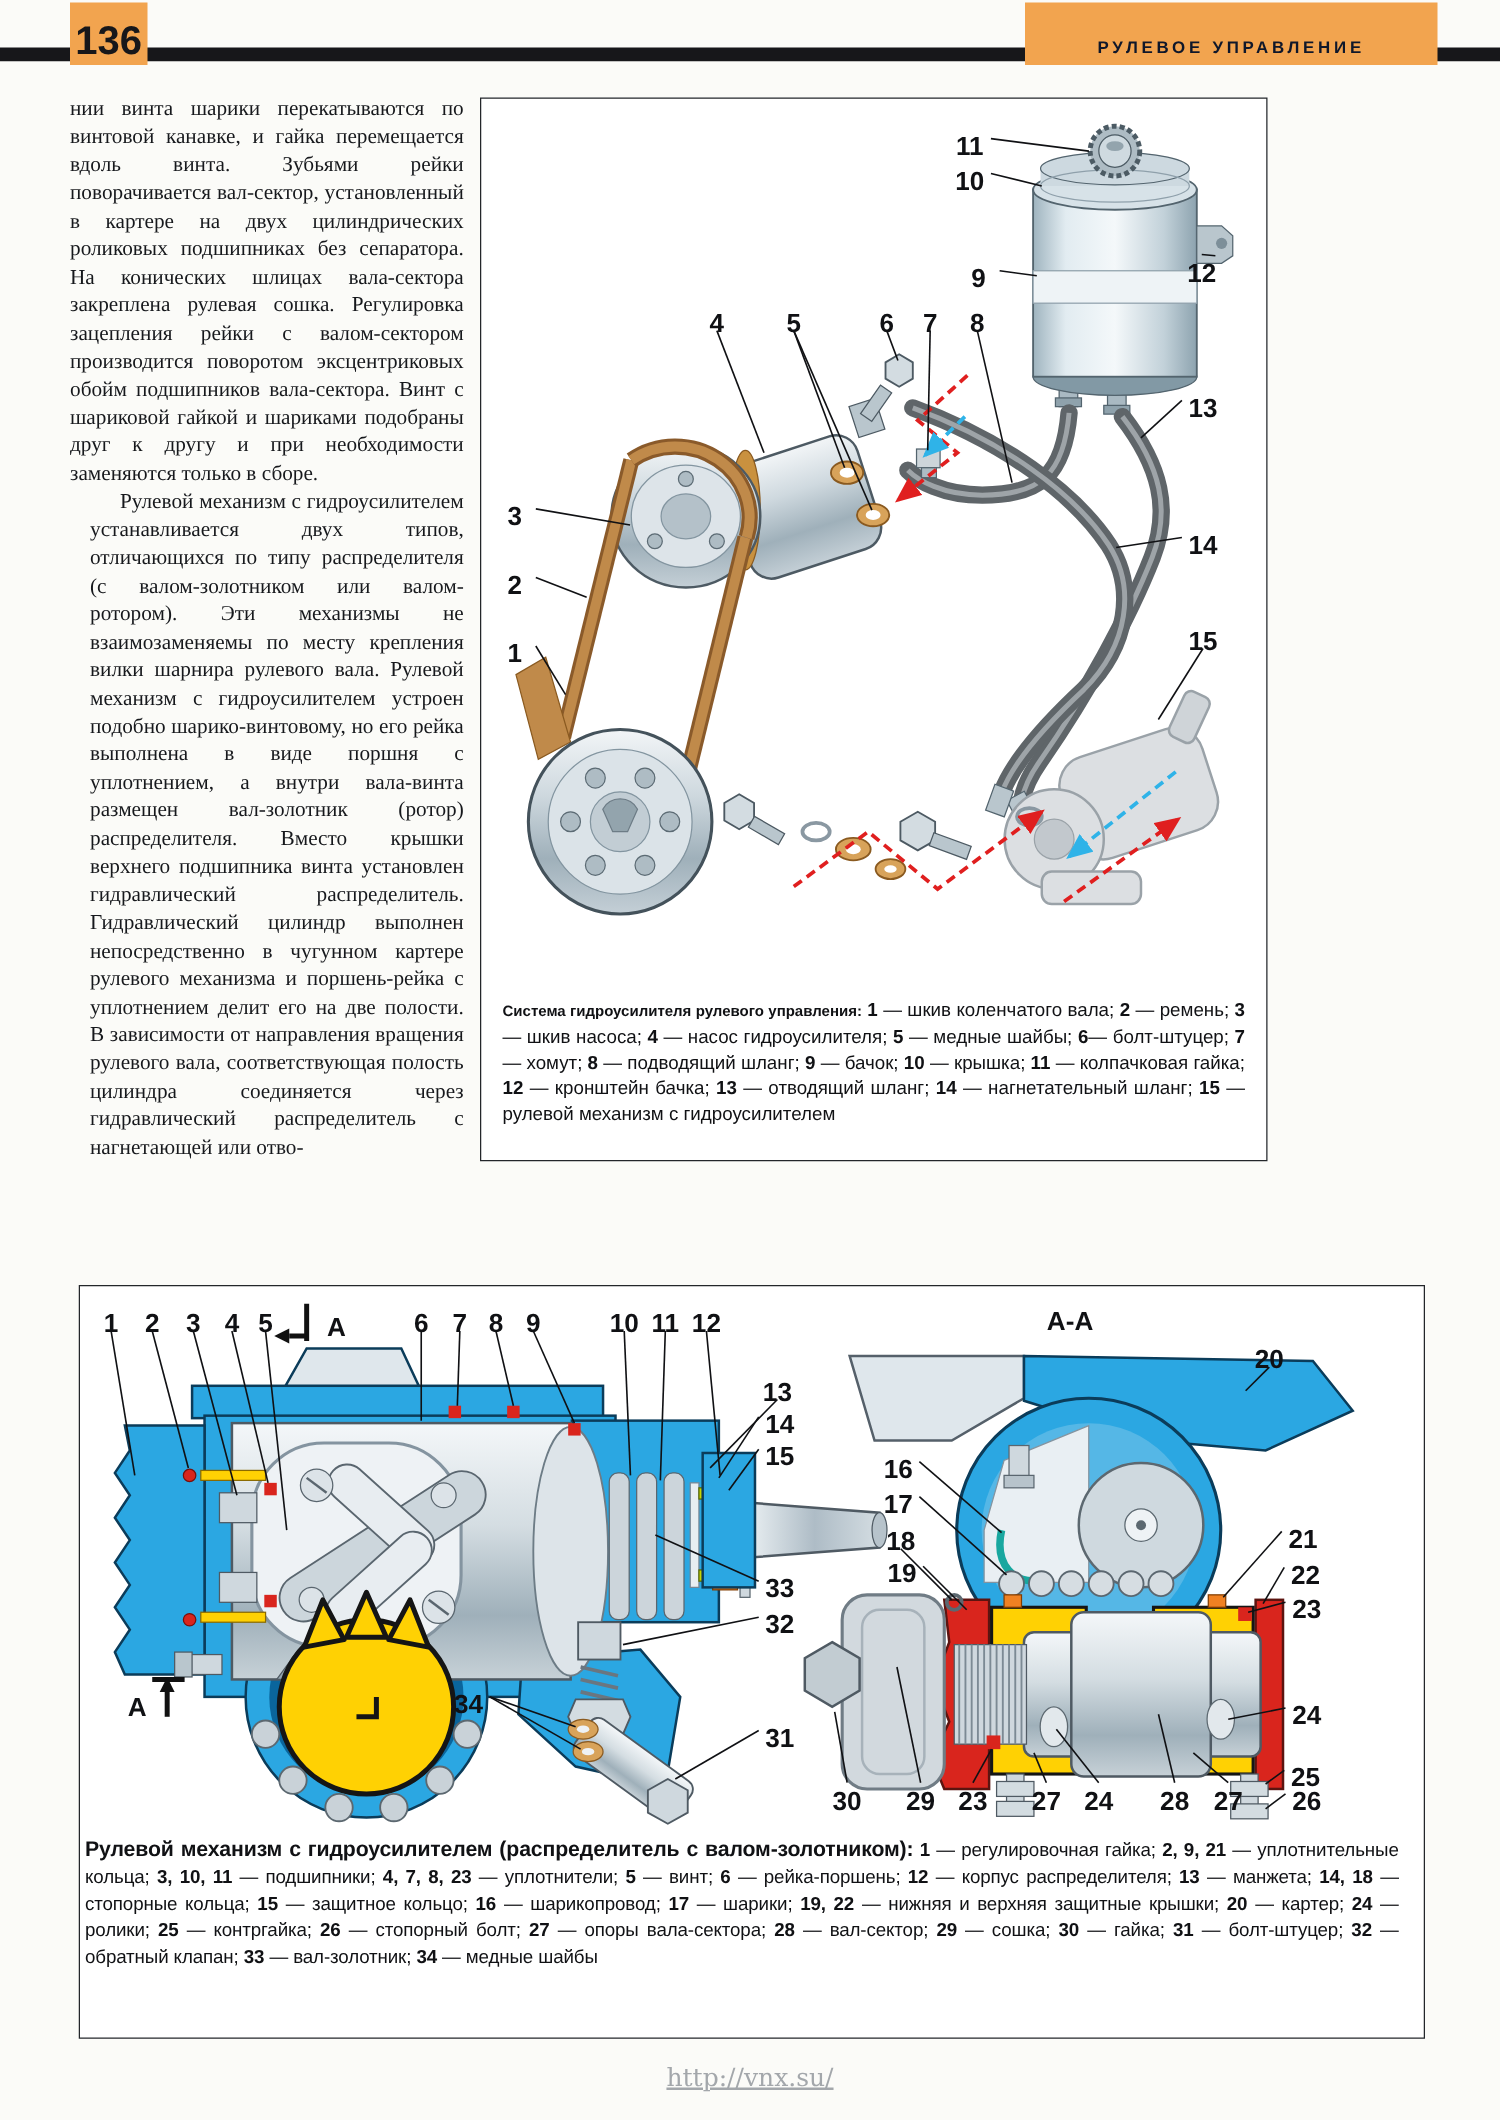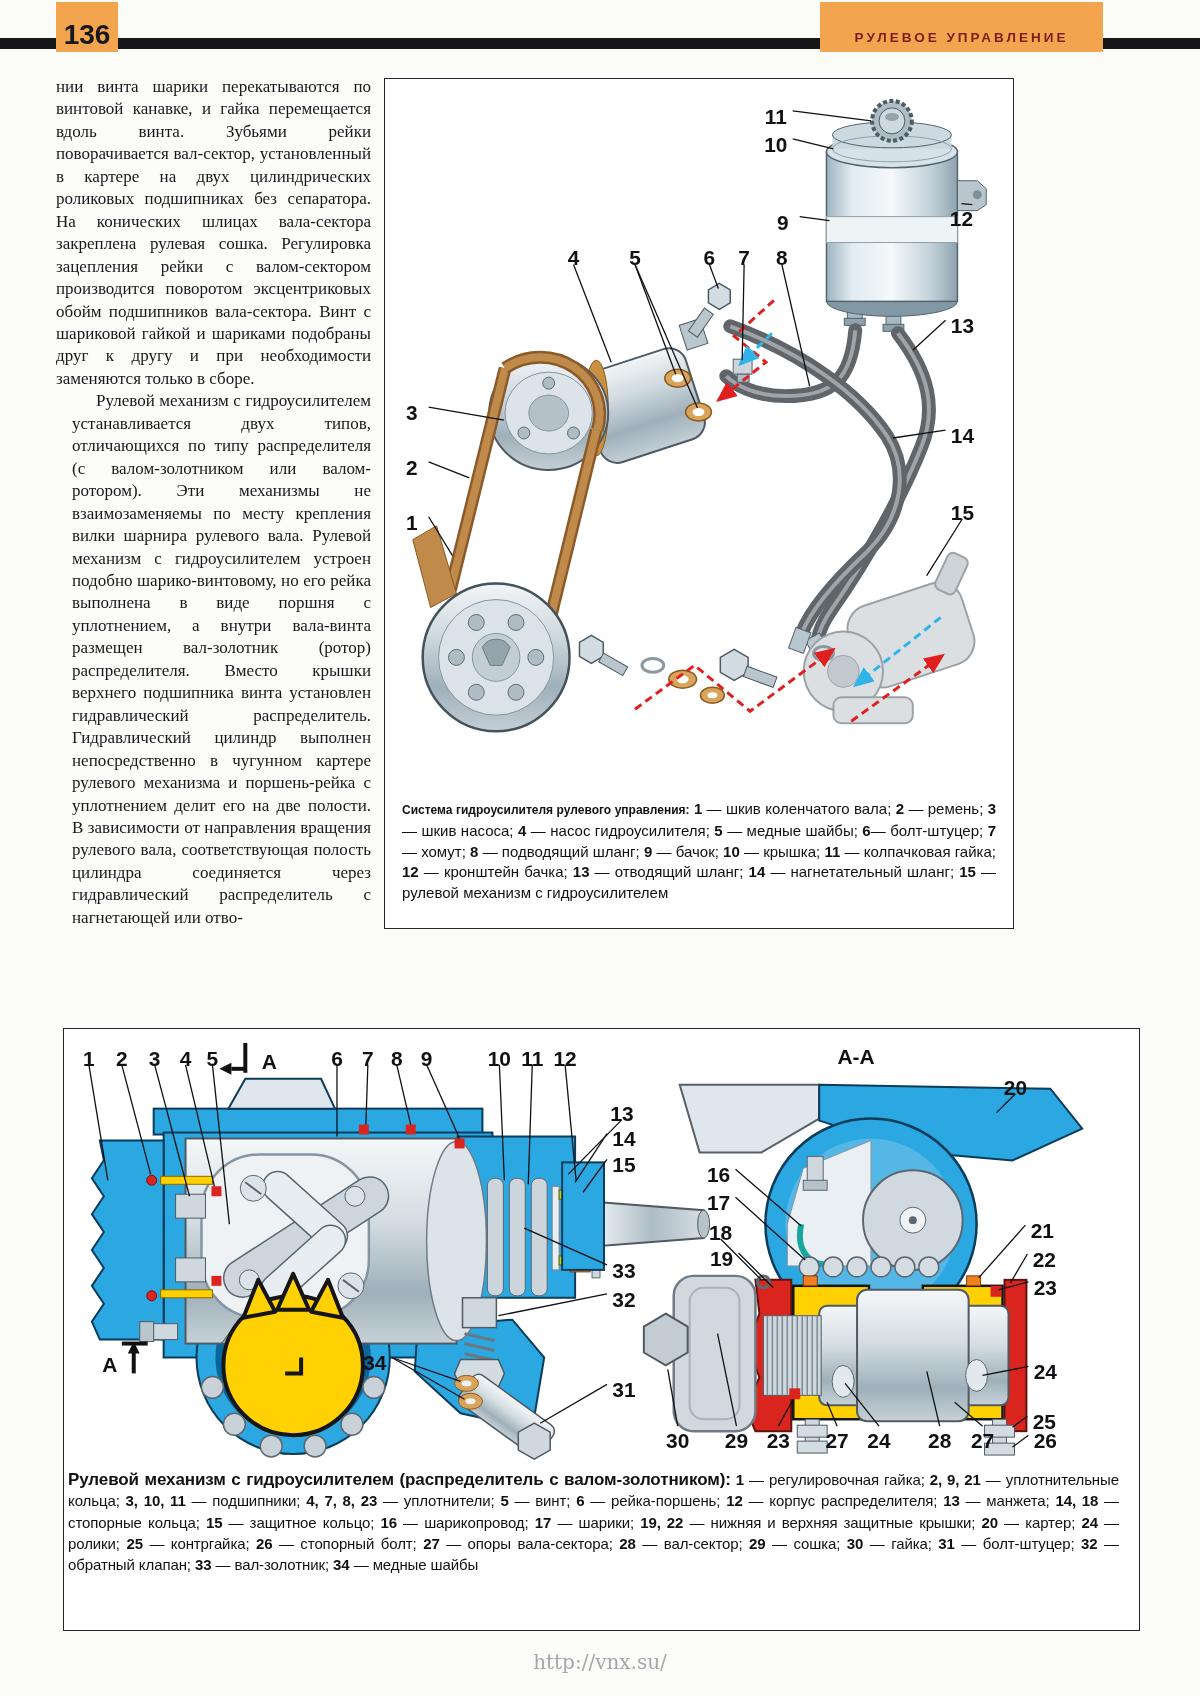--- a/index.html
+++ b/index.html
@@ -2,25 +2,25 @@
 <html lang="ru"><head>
 <meta charset="utf-8">
 <style>
   html,body{margin:0;padding:0;background:#e8e8e8;}
   .page{position:relative;width:1200px;height:1696px;margin:0 auto;background:#fbfbf8;
         font-family:"Liberation Serif",serif;color:#16181c;overflow:hidden;}
   
   .header-rule{position:absolute;left:0;top:38px;width:1200px;height:11px;background:#17171a;}
   .pagenum-box{position:absolute;left:56px;top:2px;width:62px;height:50px;background:#f2a44f;
         display:flex;align-items:flex-end;justify-content:center;
-        font-family:"Liberation Sans",sans-serif;font-weight:bold;font-size:28px;color:#17171a;
+        font-family:"Liberation Sans",sans-serif;font-weight:bold;font-size:32px;color:#17171a;
         padding-bottom:1px;box-sizing:border-box;}
-  .section-box{position:absolute;left:820px;top:2px;width:283px;height:50px;background:#f2a44f;
+  .section-box{position:absolute;left:820px;top:2px;width:330px;height:50px;background:#f2a44f;
         display:flex;align-items:flex-end;justify-content:center;
-        font-family:"Liberation Sans",sans-serif;font-weight:bold;font-size:13.5px;color:#7f1d1d;
+        font-family:"Liberation Sans",sans-serif;font-weight:bold;font-size:13.5px;color:#0f172a;
         letter-spacing:3px;padding-bottom:7px;box-sizing:border-box;white-space:nowrap;}
   
   .bodycol{position:absolute;left:56px;top:76px;width:315px;font-size:17px;line-height:22.45px;
         text-align:justify;}
   .bodycol p{margin:0;}
   .bodycol p.indent{text-indent:24px;margin-left:16px;}
   
   .figframe{position:absolute;background:#ffffff;border:1.6px solid #23262a;box-sizing:border-box;}
   #fig1{left:384px;top:78px;width:630px;height:851px;}
   #fig2{left:63px;top:1028px;width:1077px;height:603px;}
@@ -29,21 +29,21 @@
   #fig2 .fig-caption{margin:2px 20px 0 4px;font-size:15px;line-height:21.3px;text-align:justify;letter-spacing:-0.1px;}
   .cap-lead{font-weight:bold;font-size:12px;}
   #fig2 .cap-lead{font-size:17px;}
   .fig-caption b{font-weight:bold;}
   
   svg{display:block;}
   .leader{stroke:#101114;stroke-width:1.3px;}
   .co{font-family:"Liberation Sans",sans-serif;font-weight:bold;font-size:21px;fill:#101114;text-anchor:middle;}
   
   .watermark{position:absolute;left:0;top:1650px;width:1200px;text-align:center;
-        font-family:"DejaVu Serif",serif;font-size:20px;color:#a3a7ab;}
+        font-family:"DejaVu Serif",serif;font-size:20px;color:#a3a7ab;text-decoration:underline;}
 </style>
 </head>
 <body>
 
 <div class="page">
 
   <div class="header-rule"></div>
   <div class="pagenum-box">136</div>
   <div class="section-box">РУЛЕВОЕ УПРАВЛЕНИЕ</div>
 

